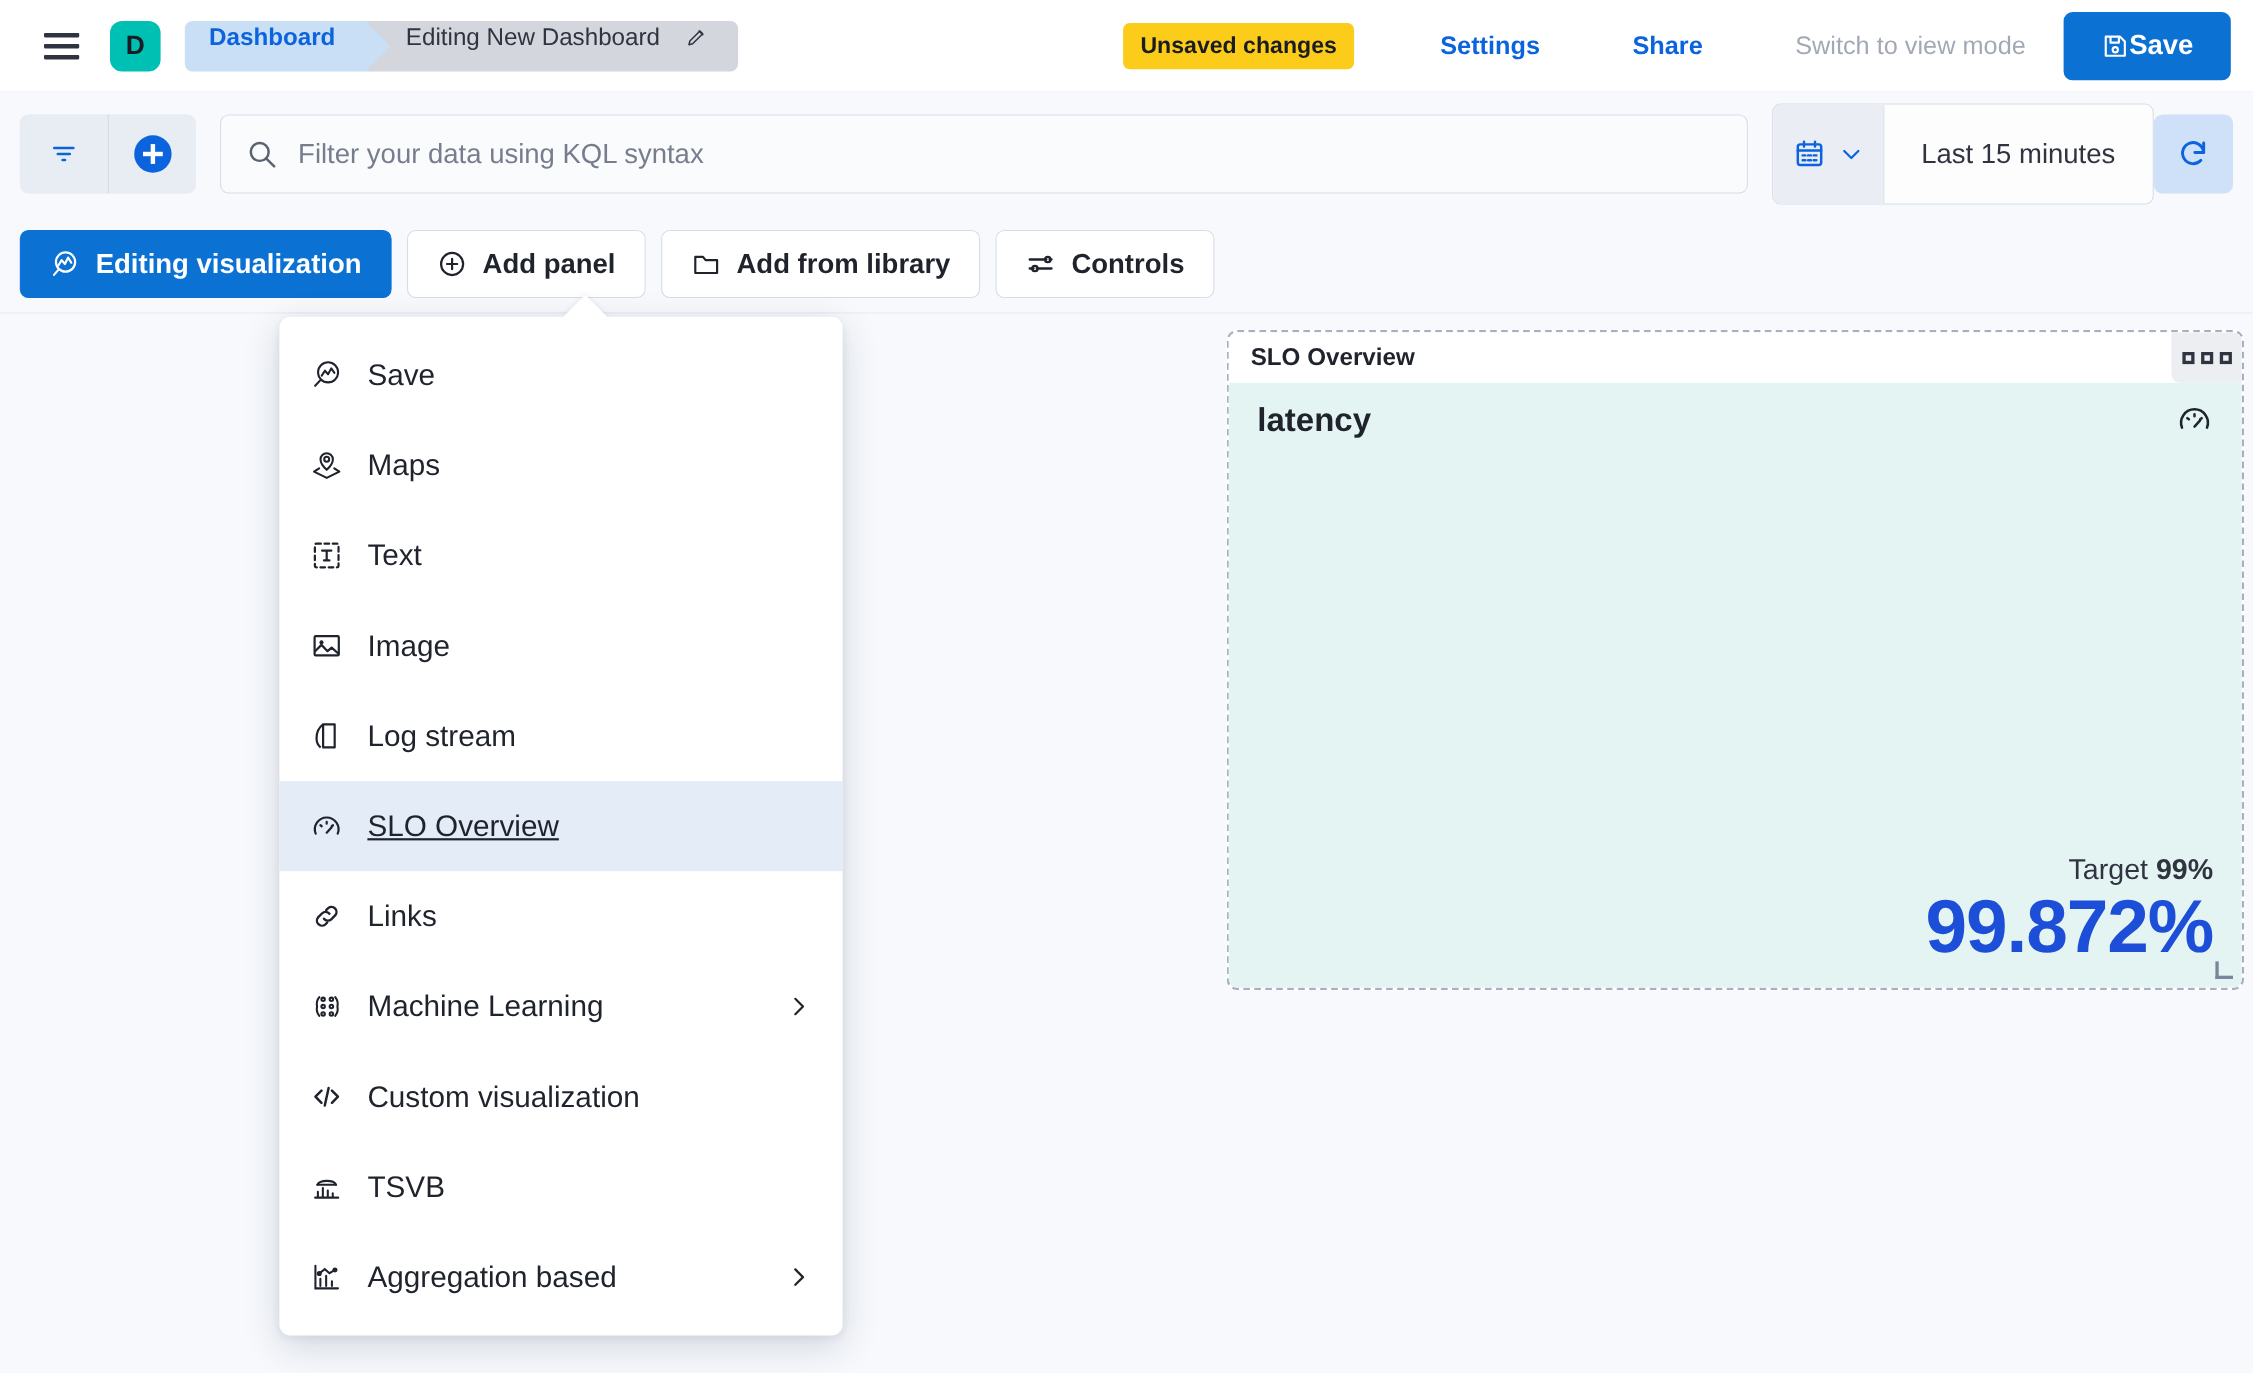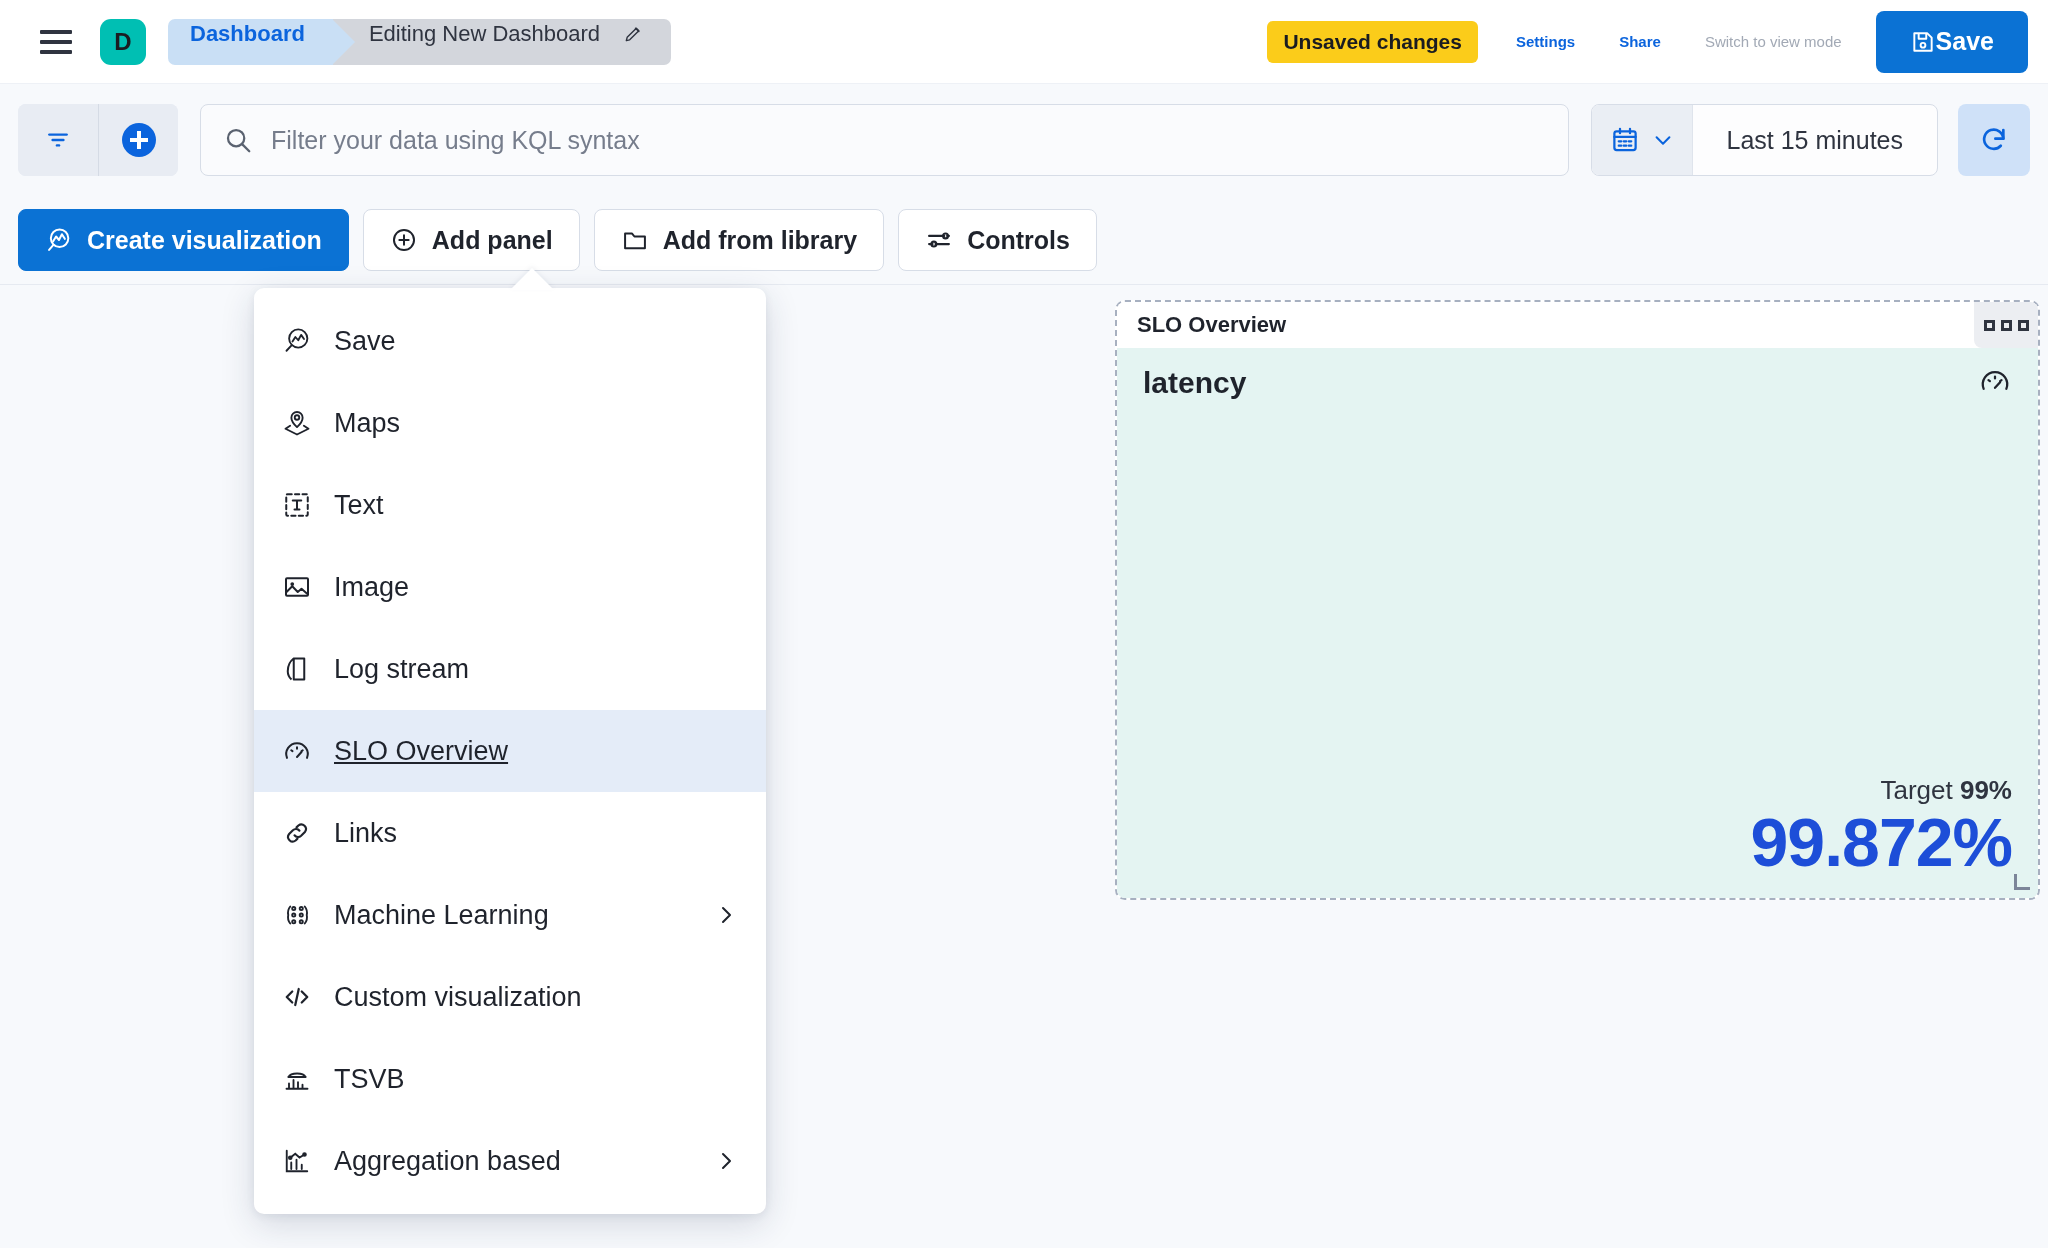--- a/index.html
+++ b/index.html
@@ -65,22 +65,22 @@
   .header-right {
     margin-left: auto; display: flex; align-items: center; gap: 0;
   }
   .unsaved-badge {
     background: #fbcc1a; color: #1a1c21;
     font-size: 21px; font-weight: 700;
     padding: 9px 16px; border-radius: 6px;
     margin-right: 38px; cursor: pointer;
   }
   .hdr-link {
-    font-size: 15px; font-weight: 700; color: #0b64dd;
-    margin-right: 44px; cursor: pointer; white-space: nowrap;
+    font-size: 23px; font-weight: 700; color: #0b64dd;
+    margin-right: 44px; cursor: pointer; white-space: nowrap; margin-left: 40px;
   }
   .hdr-link.muted { color: #a2a9b5; font-weight: 400; margin-right: 34px; }
   .save-btn {
     background: #0b72d4; color: #fff;
     font-size: 25px; font-weight: 700;
     height: 62px; padding: 0 34px; border: none; border-radius: 8px;
     display: flex; align-items: center; cursor: pointer;
   }
   .save-icon { width: 26px; height: 26px; display: block; }
 
@@ -117,23 +117,23 @@
   .kql-input {
     flex: 1 1 auto; height: 72px;
     background: #fafbfd; border: 1px solid #d7dde7; border-radius: 8px;
     display: flex; align-items: center; padding: 0 22px; gap: 18px;
     cursor: text; margin-right: 22px;
   }
   .kql-search-icon { width: 30px; height: 30px; display: block; flex: none; }
   .kql-placeholder { font-size: 25px; color: #767d8c; }
 
   .datepicker {
-    display: flex; height: 72px; align-items: stretch;
+    display: flex; height: 92px; align-items: stretch;
     border: 1px solid #d7dde7; border-radius: 8px; overflow: hidden;
-    background: #fdfdfe; margin-right: 20px;
+    background: #fdfdfe; 
   }
   .dp-calendar {
     background: #eaeef4; display: flex; align-items: center;
     padding: 0 18px; gap: 12px; cursor: pointer;
     border-right: 1px solid #dfe4ec;
   }
   .cal-icon { width: 30px; height: 30px; display: block; }
   .chev-down { width: 22px; height: 22px; display: block; }
   .dp-label {
     display: flex; align-items: center; padding: 0 34px;
@@ -349,21 +349,21 @@
 </div>
 
 <div class="toolbar-row">
 
   <div class="tb-btn primary">
     <svg class="tb-icon" viewBox="0 0 24 24" fill="none" stroke="#ffffff" stroke-width="1.7" stroke-linecap="round" stroke-linejoin="round">
       <circle cx="12.5" cy="10.5" r="7.5"></circle>
       <path d="M7 13l2.5-4 2.5 3 2.5-5 2.5 4"></path>
       <path d="M7.2 16.2L3.5 20.5"></path>
     </svg>
-    <span>Create visualization</span>
+    <span>Editing visualization</span>
   </div>
 
   <div class="tb-btn">
     <svg class="tb-icon" viewBox="0 0 24 24" fill="none" stroke="#1f232c" stroke-width="1.7" stroke-linecap="round">
       <circle cx="12" cy="12" r="8.6"></circle>
       <path d="M12 8v8M8 12h8"></path>
     </svg>
     <span>Add panel</span>
   </div>
 

